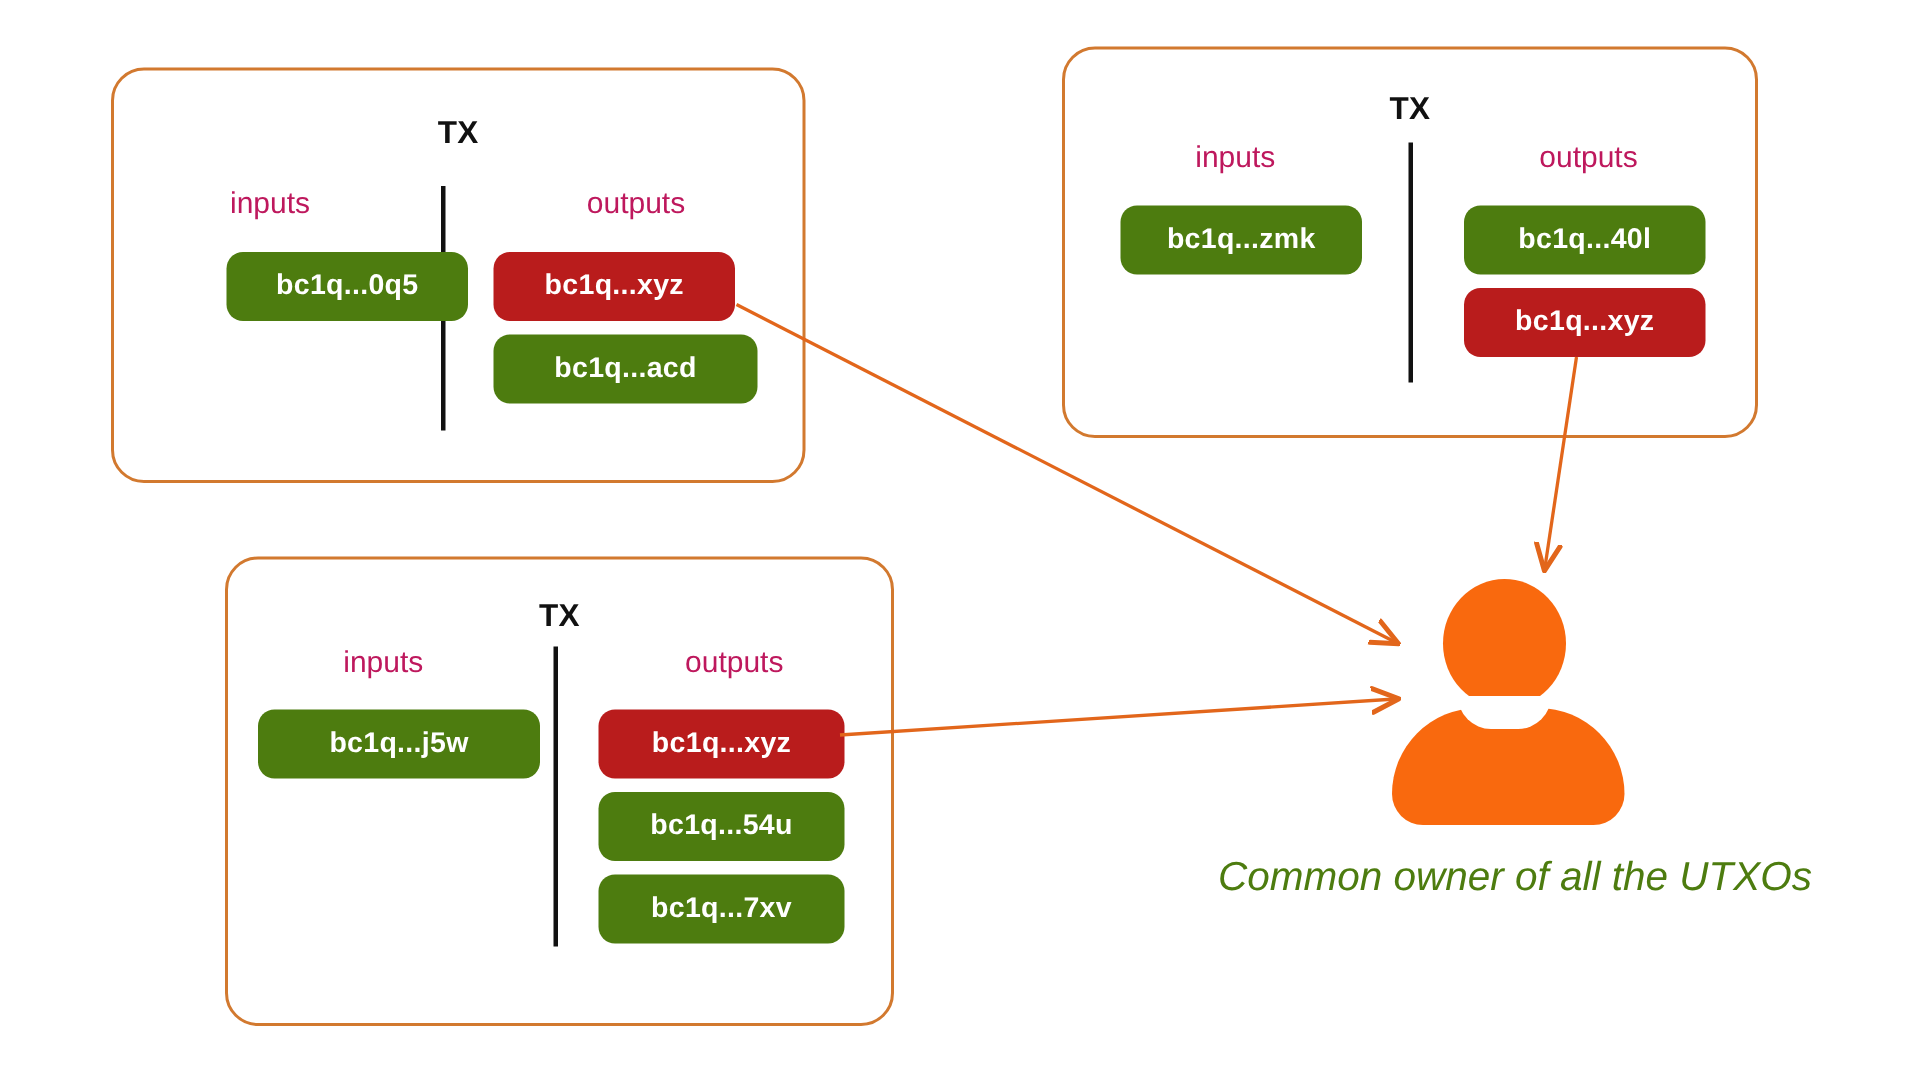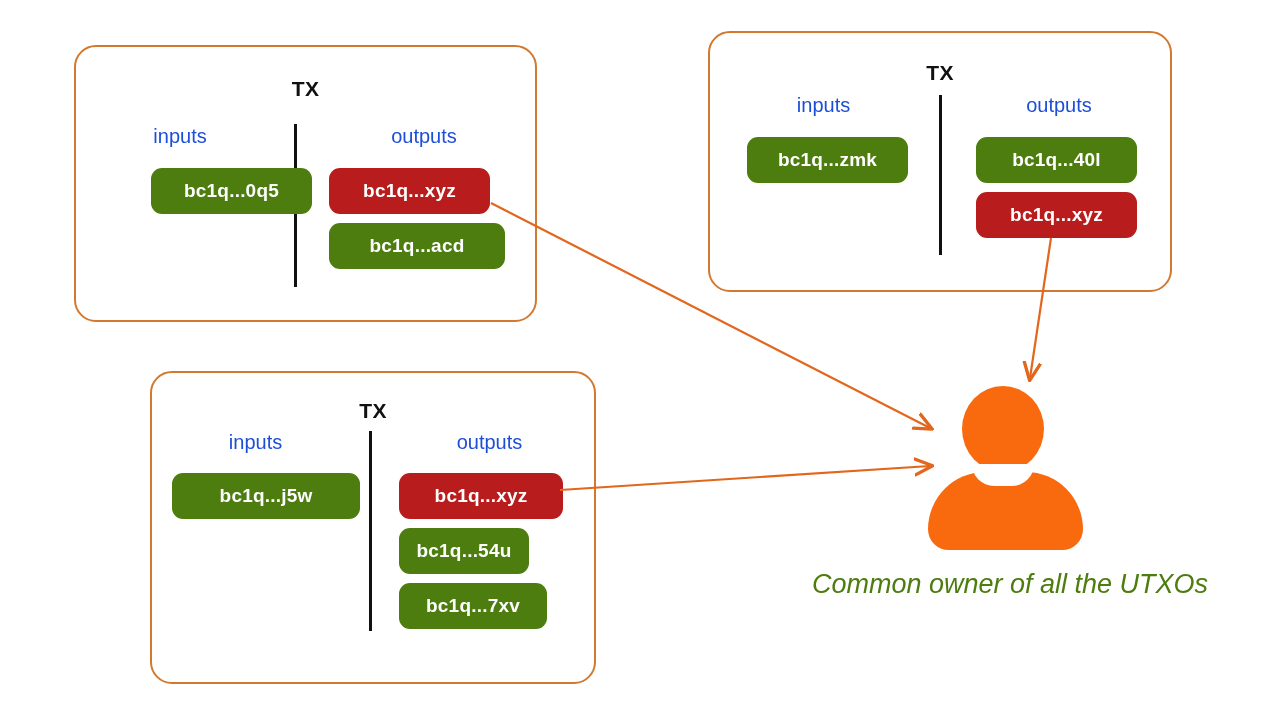--- a/index.html
+++ b/index.html
@@ -42,21 +42,21 @@
   .tx-divider {
     position: absolute;
     width: 3px;
     background: #111111;
   }
   .col-label {
     position: absolute;
     text-align: center;
     font-size: 20px;
     font-weight: 400;
-    color: #1d4ed8;
+    color: #be185d;
     white-space: nowrap;
   }
 
   
   .pill {
     position: absolute;
     box-sizing: border-box;
     display: flex;
     align-items: center;
     justify-content: center;
@@ -167,22 +167,22 @@
     <div class="tx-title" style="top:26px;">TX</div>
 
     <div class="tx-divider" style="left:217px; top:58px; height:200px;"></div>
 
     <div class="col-label" style="left:0px; top:58px; width:207px;">inputs</div>
     <div class="col-label" style="left:230px; top:58px; width:215px;">outputs</div>
 
     <div class="pill black" style="left:20px; top:100px; width:188px;">bc1q...j5w</div>
 
     <div class="pill orange" style="left:247px; top:100px; width:164px;">bc1q...xyz</div>
-    <div class="pill black" style="left:247px; top:155px; width:130px;">bc1q...54u</div>
-    <div class="pill black" style="left:247px; top:210px; width:148px;">bc1q...7xv</div>
+    <div class="pill black" style="left:247px; top:155px; width:164px;">bc1q...54u</div>
+    <div class="pill black" style="left:247px; top:210px; width:164px;">bc1q...7xv</div>
   </div>
 
   <svg id="arrow-layer" viewBox="0 0 1280 719" xmlns="http://www.w3.org/2000/svg">
     <defs>
       <marker id="ah" markerWidth="9" markerHeight="9" refX="7.2" refY="4.5" orient="auto" markerUnits="strokeWidth">
         <path d="M0.4,0.9 L8.4,4.5 L0.4,8.1" fill="none" stroke="#e2661b" stroke-width="1.5" stroke-linecap="round" stroke-linejoin="round"></path>
       </marker>
     </defs>
 
     <line x1="491" y1="203" x2="930" y2="428" stroke="#e2661b" stroke-width="2.2" marker-end="url(#ah)"></line>

